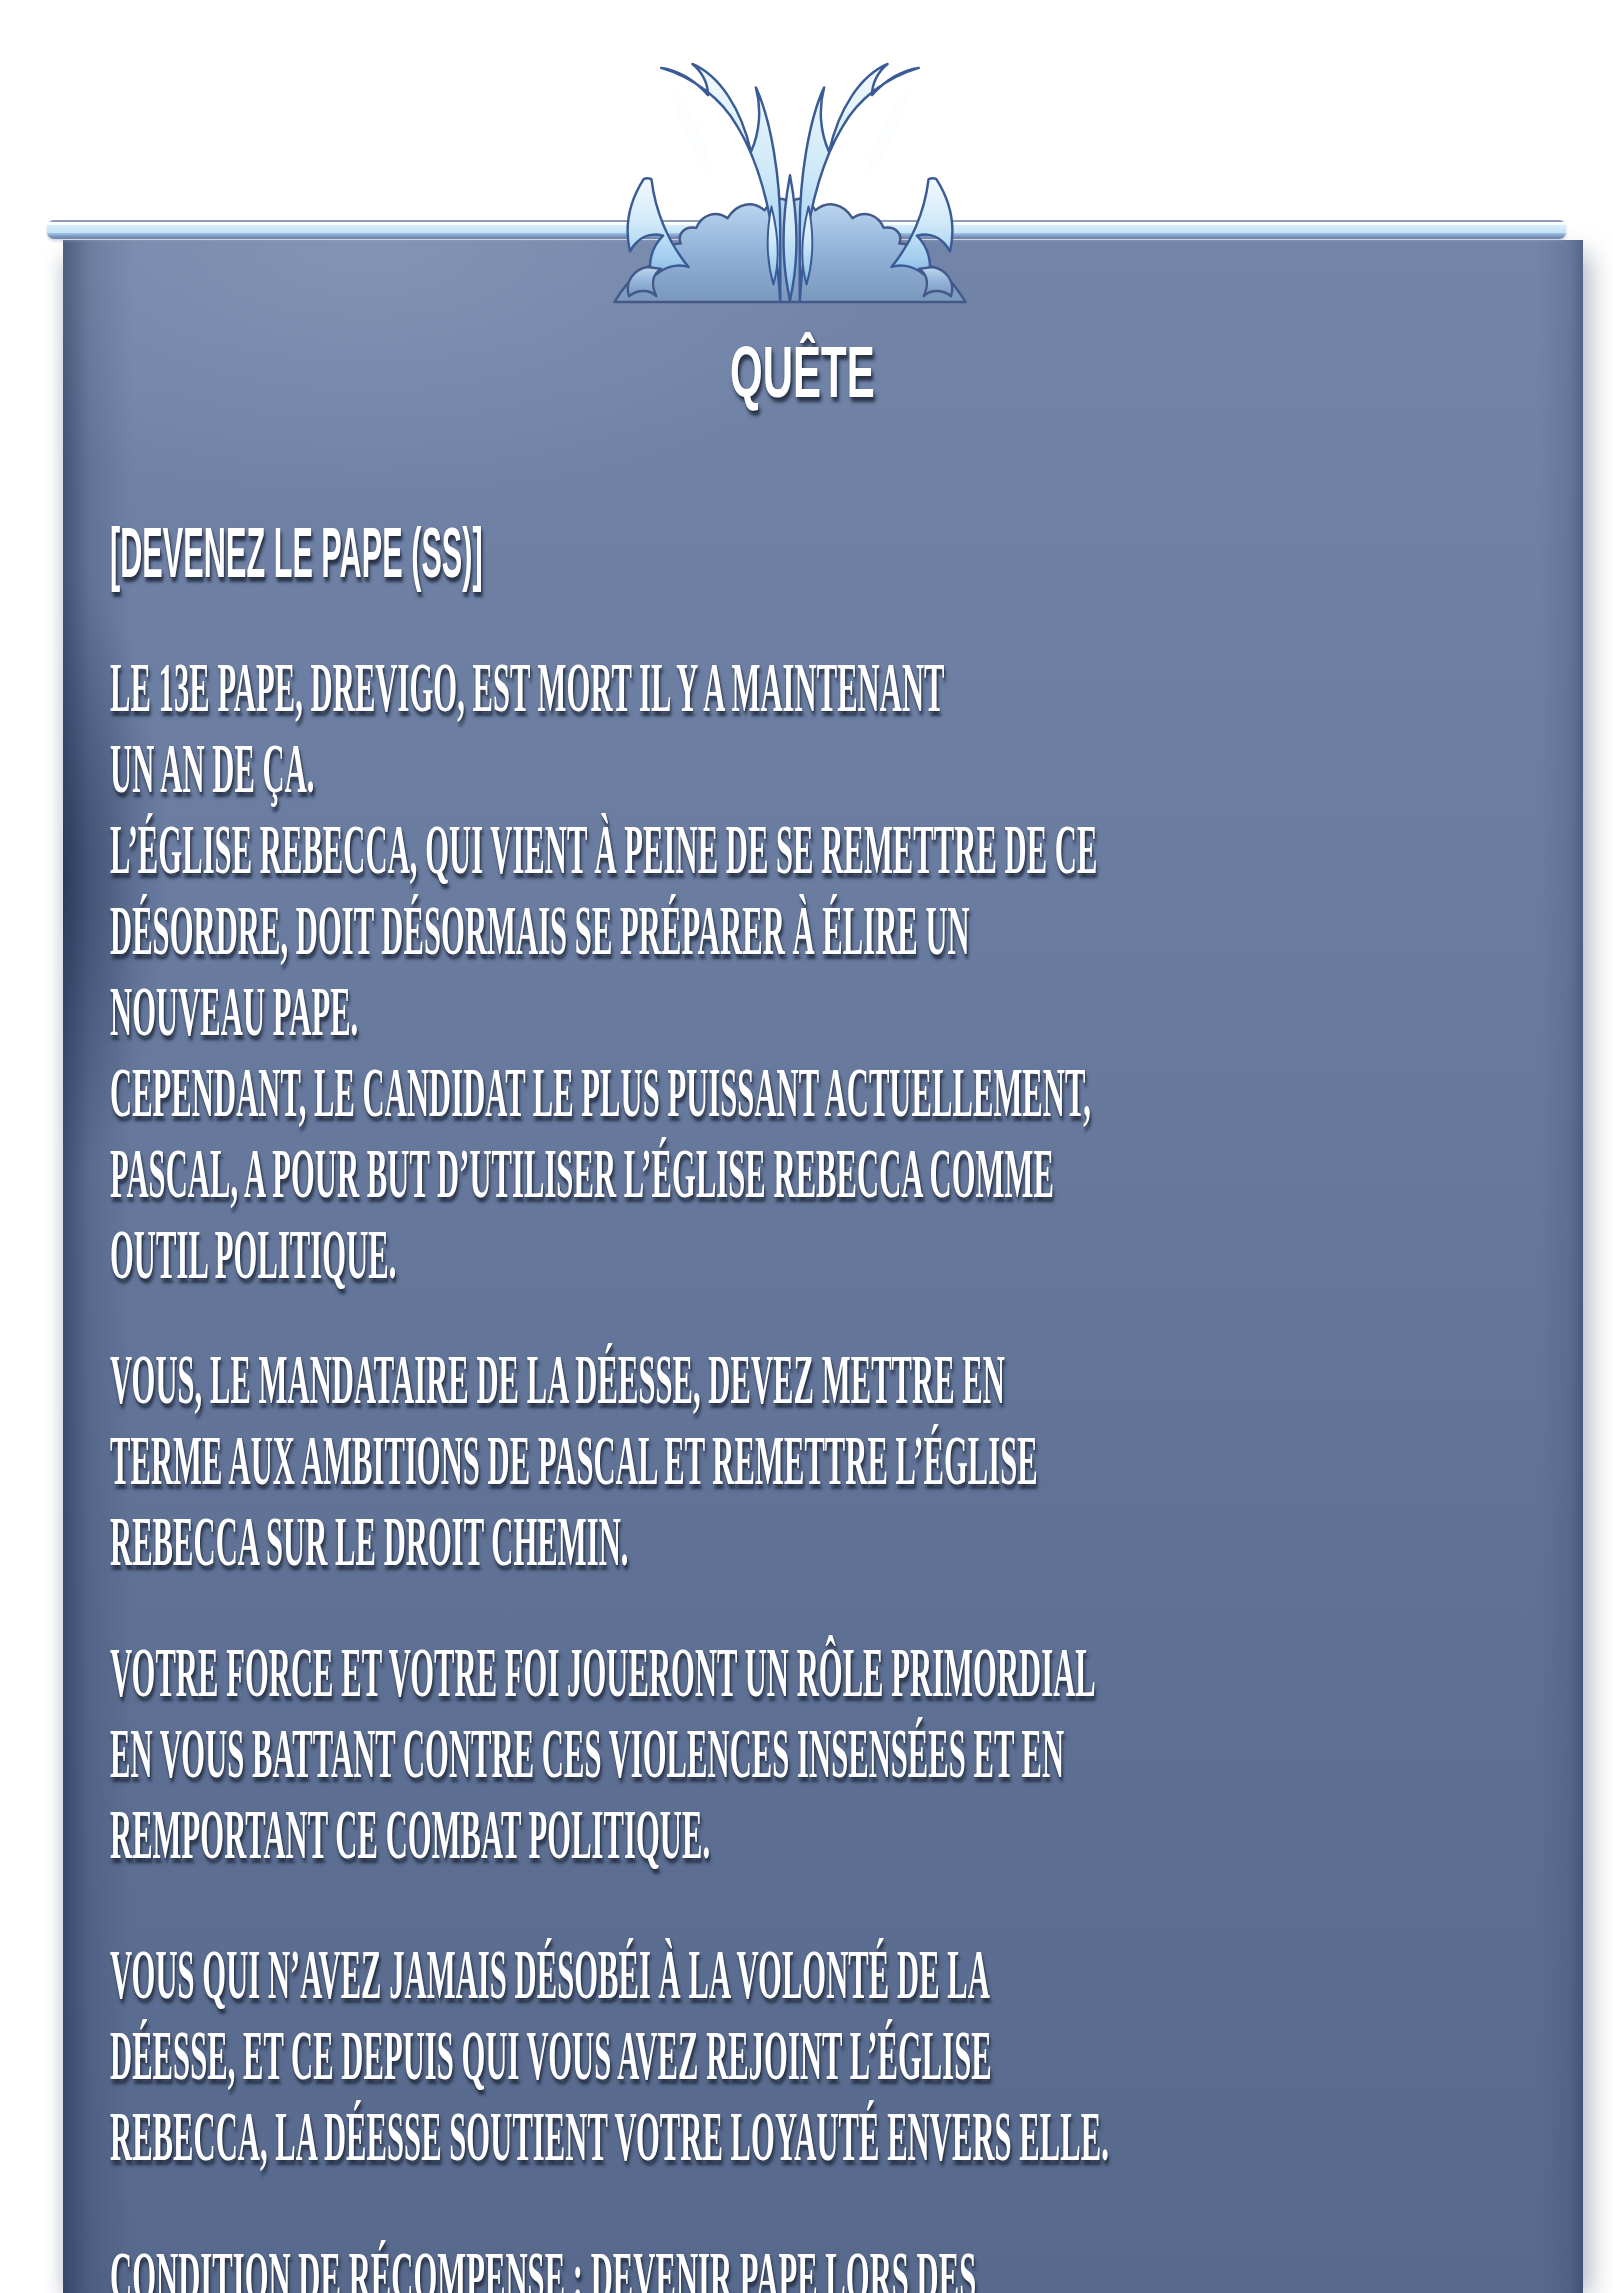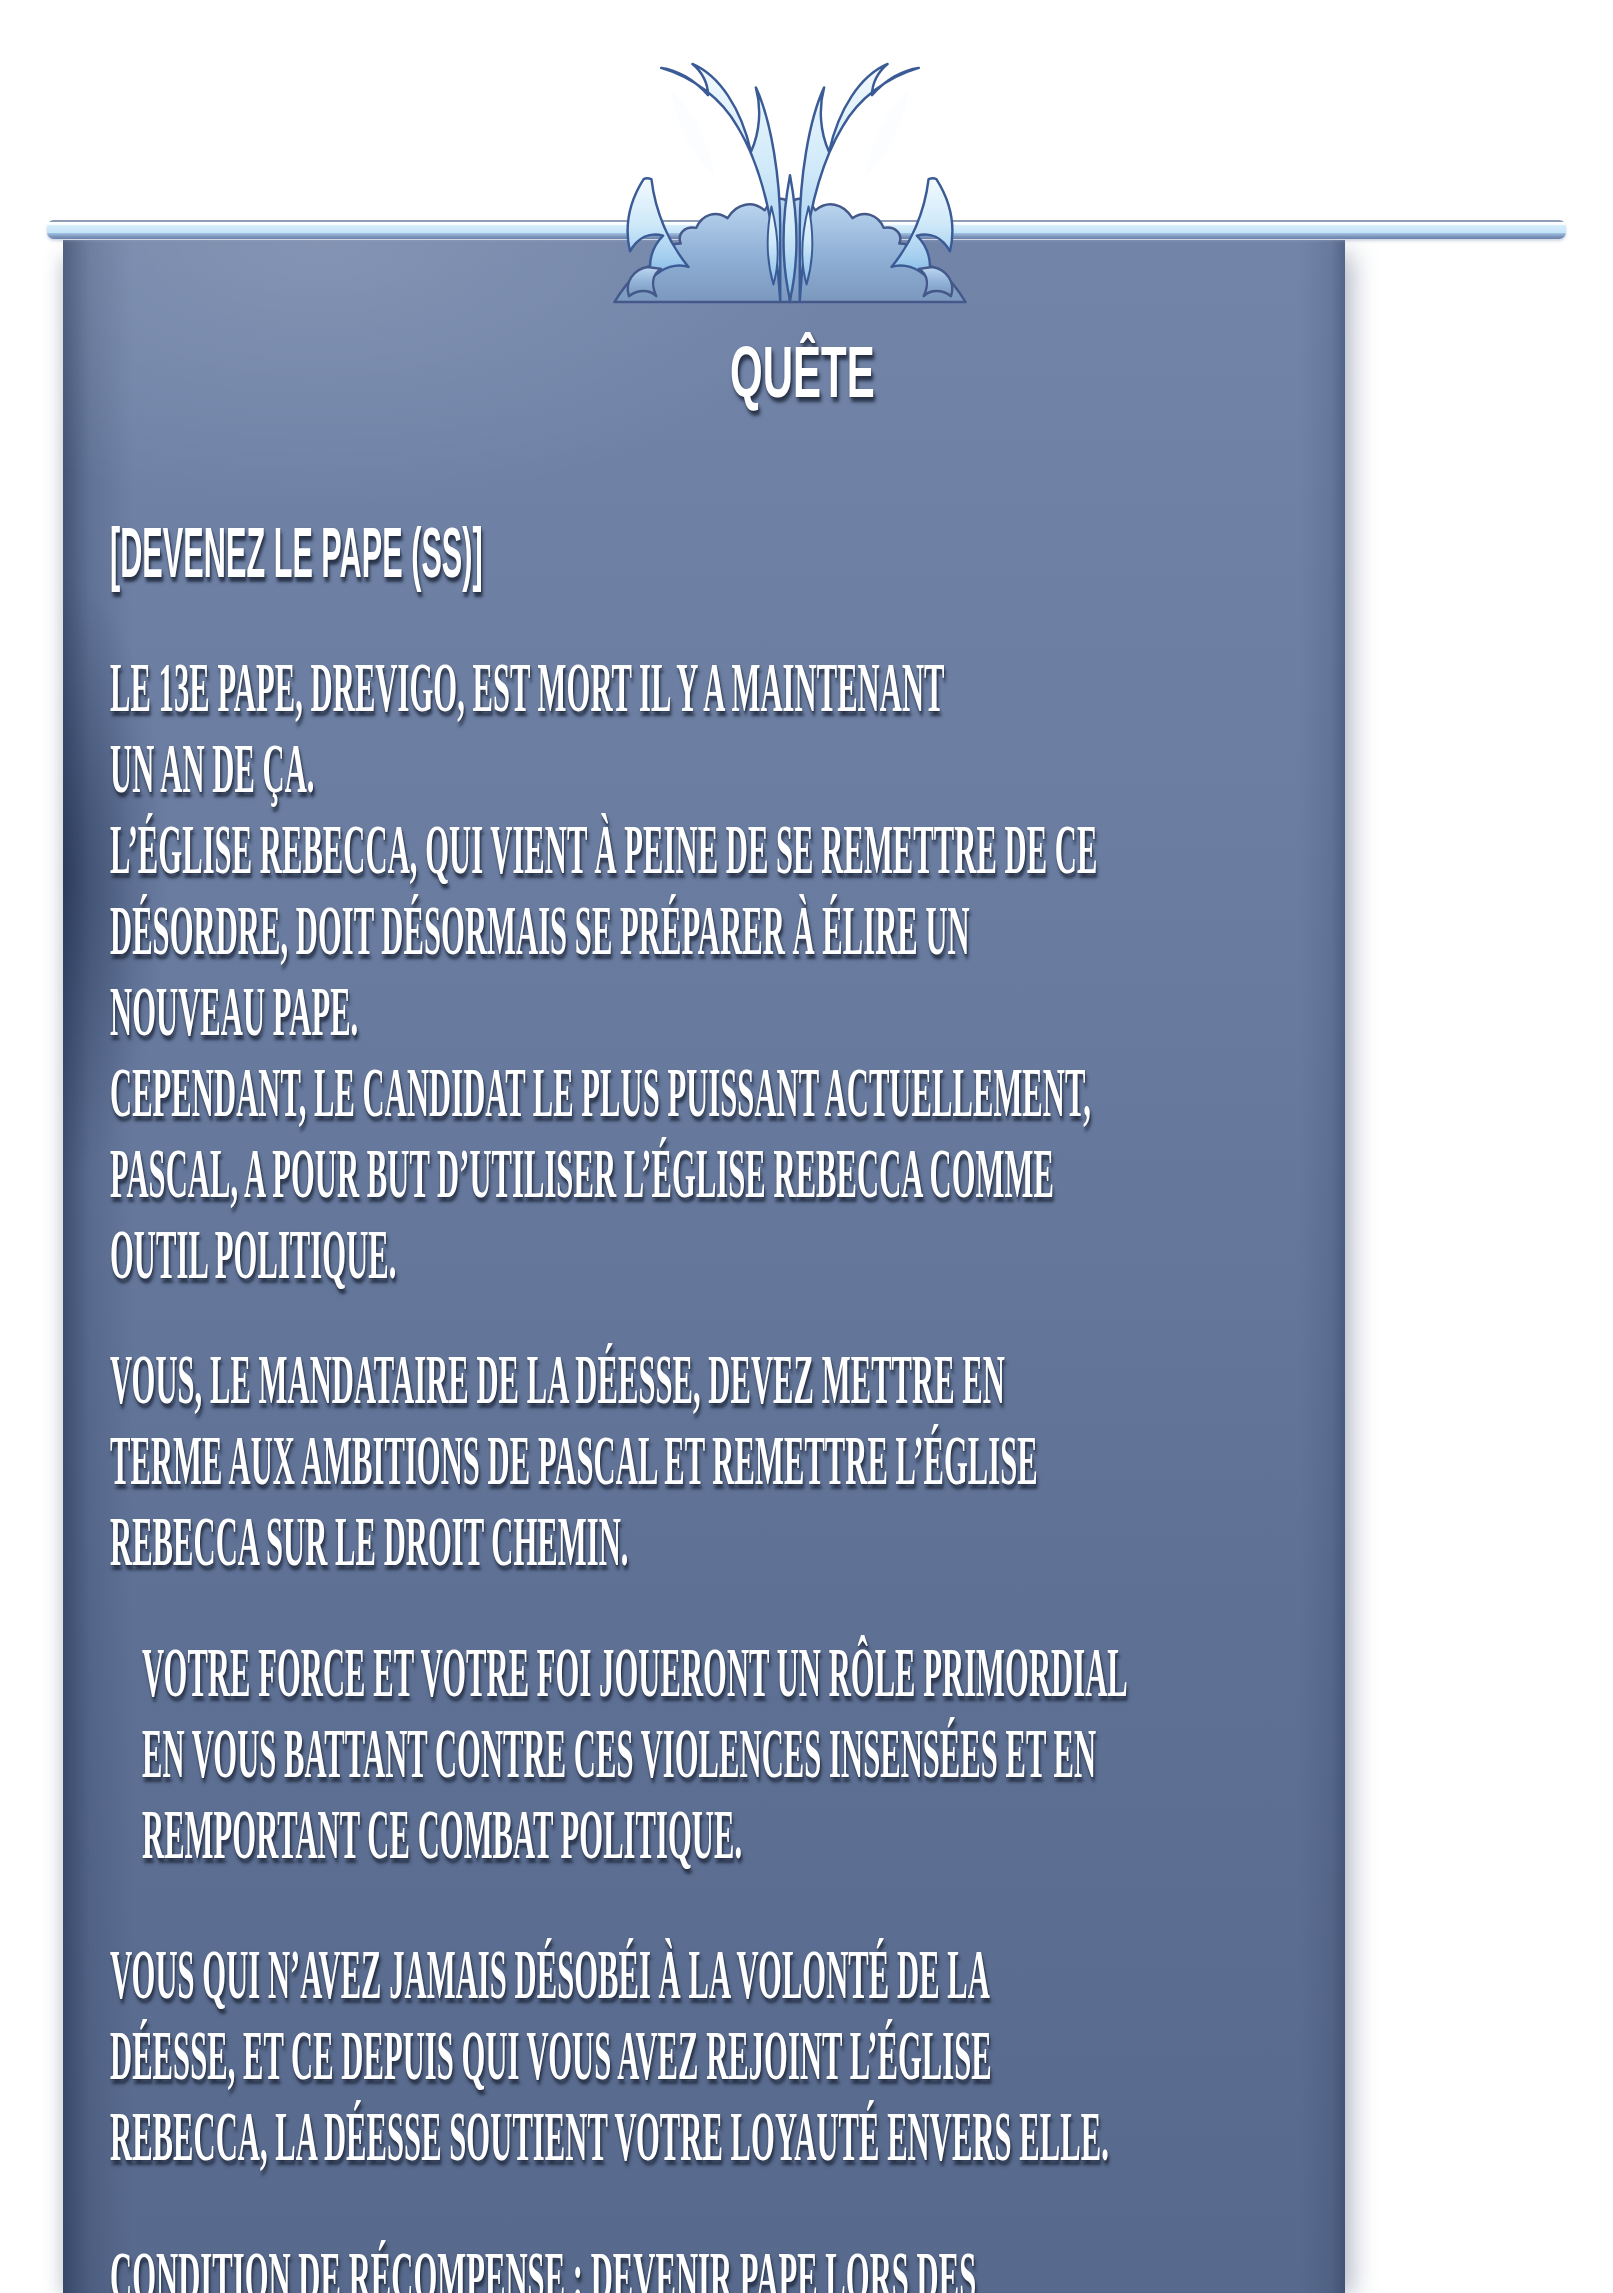--- a/index.html
+++ b/index.html
@@ -17,21 +17,21 @@
     background:linear-gradient(180deg,
       #8e9cb6 0px,#8e9cb6 2px,
       #ffffff 2px,#f4fbff 4.9px,
       #d9eefb 4.9px,#c3e3f8 12.7px,
       #a6c9e9 12.7px,#7c94ba 16.6px,#6d86af 18.5px);
     box-shadow:0 2px 2.9px rgba(150,165,190,.45);
   }
 
   
   .panel{
-    position:absolute;left:63px;top:240px;width:1282px;height:2054px;
+    position:absolute;left:63px;top:240px;width:1520px;height:2054px;
     z-index:1;
     background:
       radial-gradient(878px 449px at 20% 0%, rgba(255,255,255,.12), rgba(255,255,255,0) 60%),
       radial-gradient(146px 419px at 0% 31%, rgba(18,32,64,.45), rgba(18,32,64,0) 72%),
       linear-gradient(90deg, rgba(23,38,70,.50) 0px, rgba(23,38,70,.16) 27px, rgba(23,38,70,0) 70px),
       linear-gradient(270deg, rgba(23,38,70,.34) 0px, rgba(23,38,70,.12) 13.7px, rgba(23,38,70,0) 45px),
       linear-gradient(180deg,#7285a9 0%,#687b9f 38%,#5e7195 68%,#57698c 100%);
     box-shadow:13.7px 7.8px 23.4px -5.9px rgba(110,122,148,.55),
                -9.8px 9.8px 17.6px -7.8px rgba(125,135,155,.45);
   }
@@ -53,21 +53,21 @@
   .title-inner{
     display:inline-block;
     font-size:60px;font-weight:700;color:#ffffff;white-space:nowrap;
     transform:scale(0.70,1.2);transform-origin:50% 0;
     text-shadow:2.9px 3.9px 3.9px rgba(35,45,65,.9), 1px 1px 2px rgba(35,45,65,.75);
   }
   .quest-name{margin-top:100px;}
   .para{overflow:visible;font-family:Liberation Serif, serif;}
   .p1{margin-top:53px;}
   .p2{margin-top:44px;}
-  .p3{margin-top:50px;margin-left:32px;}
+  .p3{margin-top:50px;}
   .p4{margin-top:59px;}
   .p5{margin-top:59px;}
 
   
   .ornament{position:absolute;left:546px;top:62px;width:488px;height:242px;z-index:3;}
 </style>
 </head>
 <body>
 
 <svg class="ornament" viewBox="0 0 500 248" xmlns="http://www.w3.org/2000/svg">

